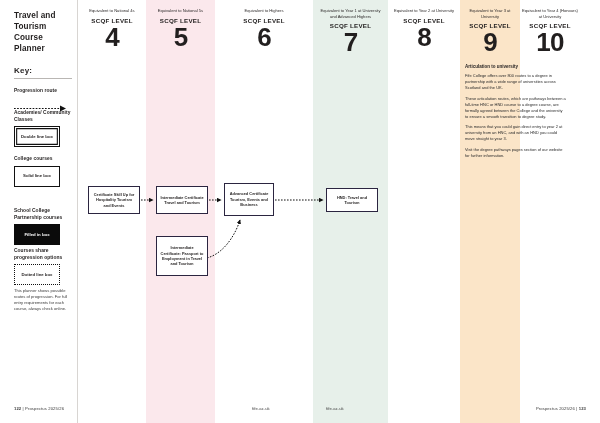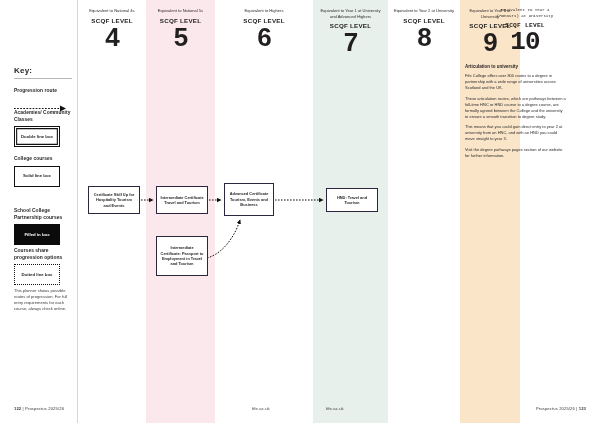--- a/index.html
+++ b/index.html
@@ -179,20 +179,21 @@
     <line x1="141" y1="200" x2="153" y2="200" stroke="#111" stroke-width="1" stroke-dasharray="1.6 1.4" marker-end="url(#ah)"></line>
 
     <line x1="209" y1="200" x2="221" y2="200" stroke="#111" stroke-width="1" stroke-dasharray="1.6 1.4" marker-end="url(#ah)"></line>
 
     <path d="M207,258 C225,253 236,233 240,220" fill="none" stroke="#111" stroke-width="1" stroke-dasharray="1.6 1.4" marker-end="url(#ah)"></path>
 
     <line x1="275" y1="200" x2="323" y2="200" stroke="#111" stroke-width="1" stroke-dasharray="1.6 1.4" marker-end="url(#ah)"></line>
   </svg>
 
   <div id="key-panel">
+    <div id="planner-title">Travel and Tourism Course Planner</div>
     <div id="key-heading">Key:</div>
     <div id="key-rule"></div>
     <div id="key-items">
         <div class="key-block" style="top: 88px;">
           <div class="key-label">Progression route</div>
           <div id="arrow-key"><svg width="54" height="7" viewBox="0 0 54 7">
               <line x1="0" y1="3.5" x2="46" y2="3.5" stroke="#111" stroke-width="1.1" stroke-dasharray="1.7 1.4"></line>
               <path d="M46,0.6 L52,3.5 L46,6.4 z" fill="#111"></path>
             </svg></div>
         </div>
@@ -240,21 +241,21 @@
       <div class="col-head" style="left: 388px; width: 72px;">
         <div class="col-eq">Equivalent to Year 2 at University</div>
         <div class="col-scqf">SCQF LEVEL</div>
         <div class="col-num">8</div>
       </div>
       <div class="col-head" style="left: 460px; width: 60px;">
         <div class="col-eq">Equivalent to Year 3 at University</div>
         <div class="col-scqf">SCQF LEVEL</div>
         <div class="col-num">9</div>
       </div>
-      <div class="col-head" style="left: 491px; width: 68px; font-family: Liberation Mono, monospace;">
+      <div class="col-head" style="left: 516px; width: 68px;">
         <div class="col-eq">Equivalent to Year 4 (Honours) at University</div>
         <div class="col-scqf">SCQF LEVEL</div>
         <div class="col-num">10</div>
       </div>
     </div>
 
   <div id="nodes">
       <div class="node" style="left: 88px; top: 186px; width: 52px; height: 28px;">Certificate Skill Up for Hospitality Tourism and Events</div>
       <div class="node" style="left: 156px; top: 186px; width: 52px; height: 28px;">Intermediate Certificate Travel and Tourism</div>
       <div class="node" style="left: 224px; top: 183px; width: 50px; height: 33px;">Advanced Certificate Tourism, Events and Business</div>

